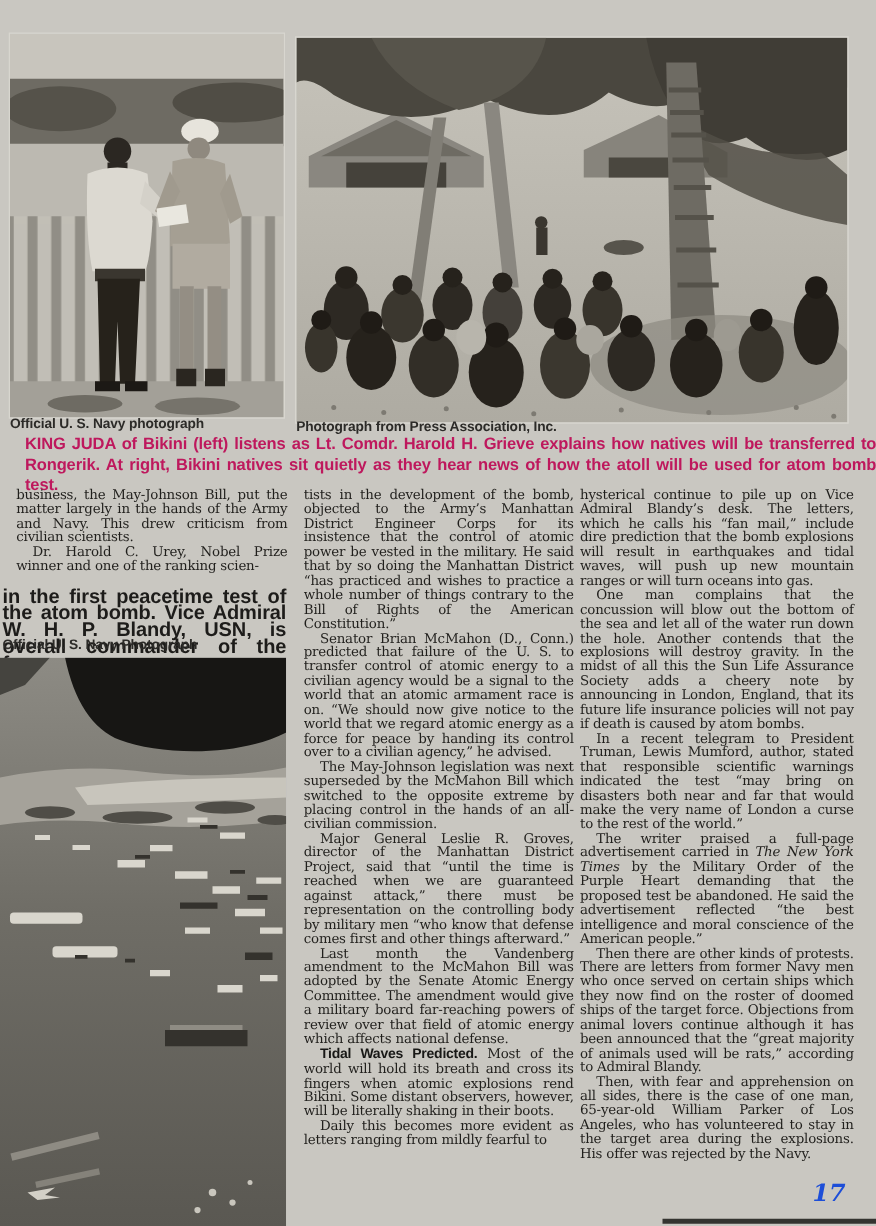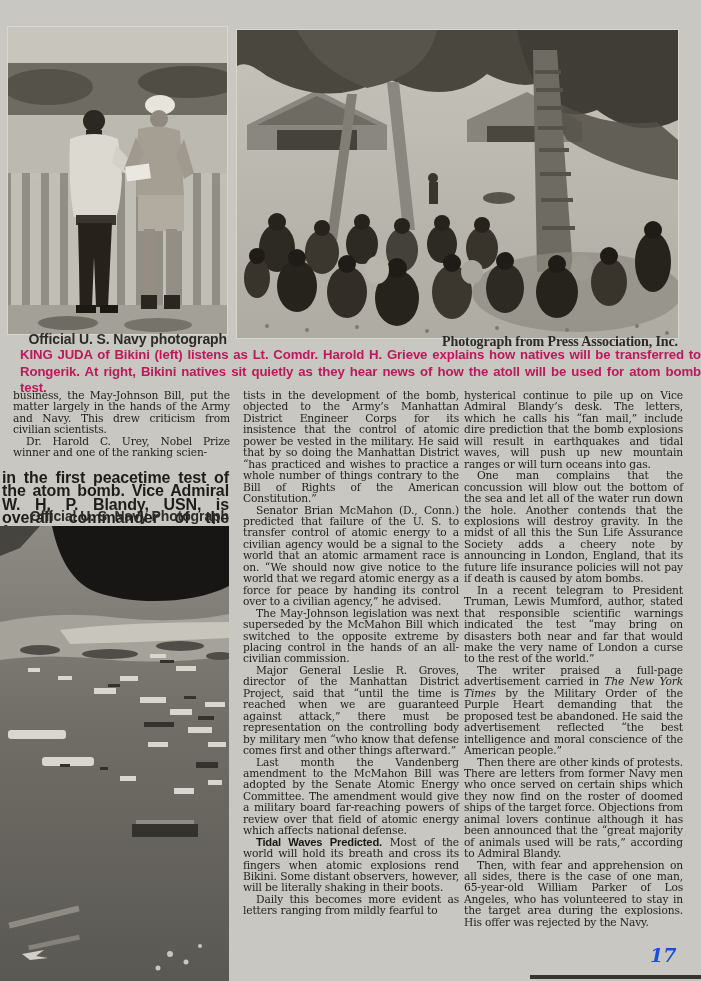--- a/index.html
+++ b/index.html
@@ -11,25 +11,25 @@
   }
   
   .photo{position:absolute;overflow:hidden;outline:1px solid #d8d6cf;}
   .photo svg{display:block;}
   .photo-left{left:8px;top:27px;width:219px;height:307px;}
   .photo-right{left:237px;top:30px;width:441px;height:308px;}
   .photo-ships{left:0;top:526px;width:229px;height:455px;outline:none;}
   
   .credit{
     position:absolute;font-family:"Liberation Sans",sans-serif;
-    font-weight:700;font-size:14px;letter-spacing:-0.1px;color:#2c2b28;
-    text-align:right;line-height:10px;
+    font-weight:700;font-size:11px;letter-spacing:-0.1px;color:#2c2b28;
+    text-align:left;line-height:10px;
   }
   .credit-left{left:8px;top:334px;width:219px;}
-  .credit-right{left:237px;top:337px;width:441px;font-family:Liberation Serif, serif;}
+  .credit-right{left:237px;top:337px;width:441px;}
   .credit-ships{left:2px;top:511px;width:227px;}
   
   .caption-top{
     position:absolute;left:20px;top:347px;width:681px;
     font-family:Liberation Sans, sans-serif;font-weight:700;
     font-size:13.2px;line-height:16.5px;letter-spacing:-0.1px;word-spacing:1.2px;
     color:#be185d;text-align:justify;
   }
   
   .col{position:absolute;top:390px;font-size:10.7px;line-height:11.45px;

